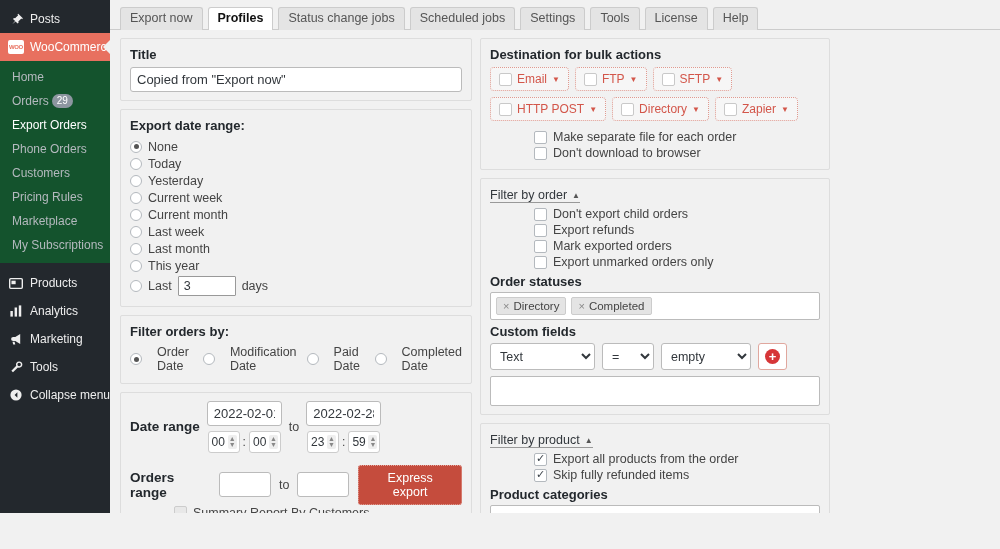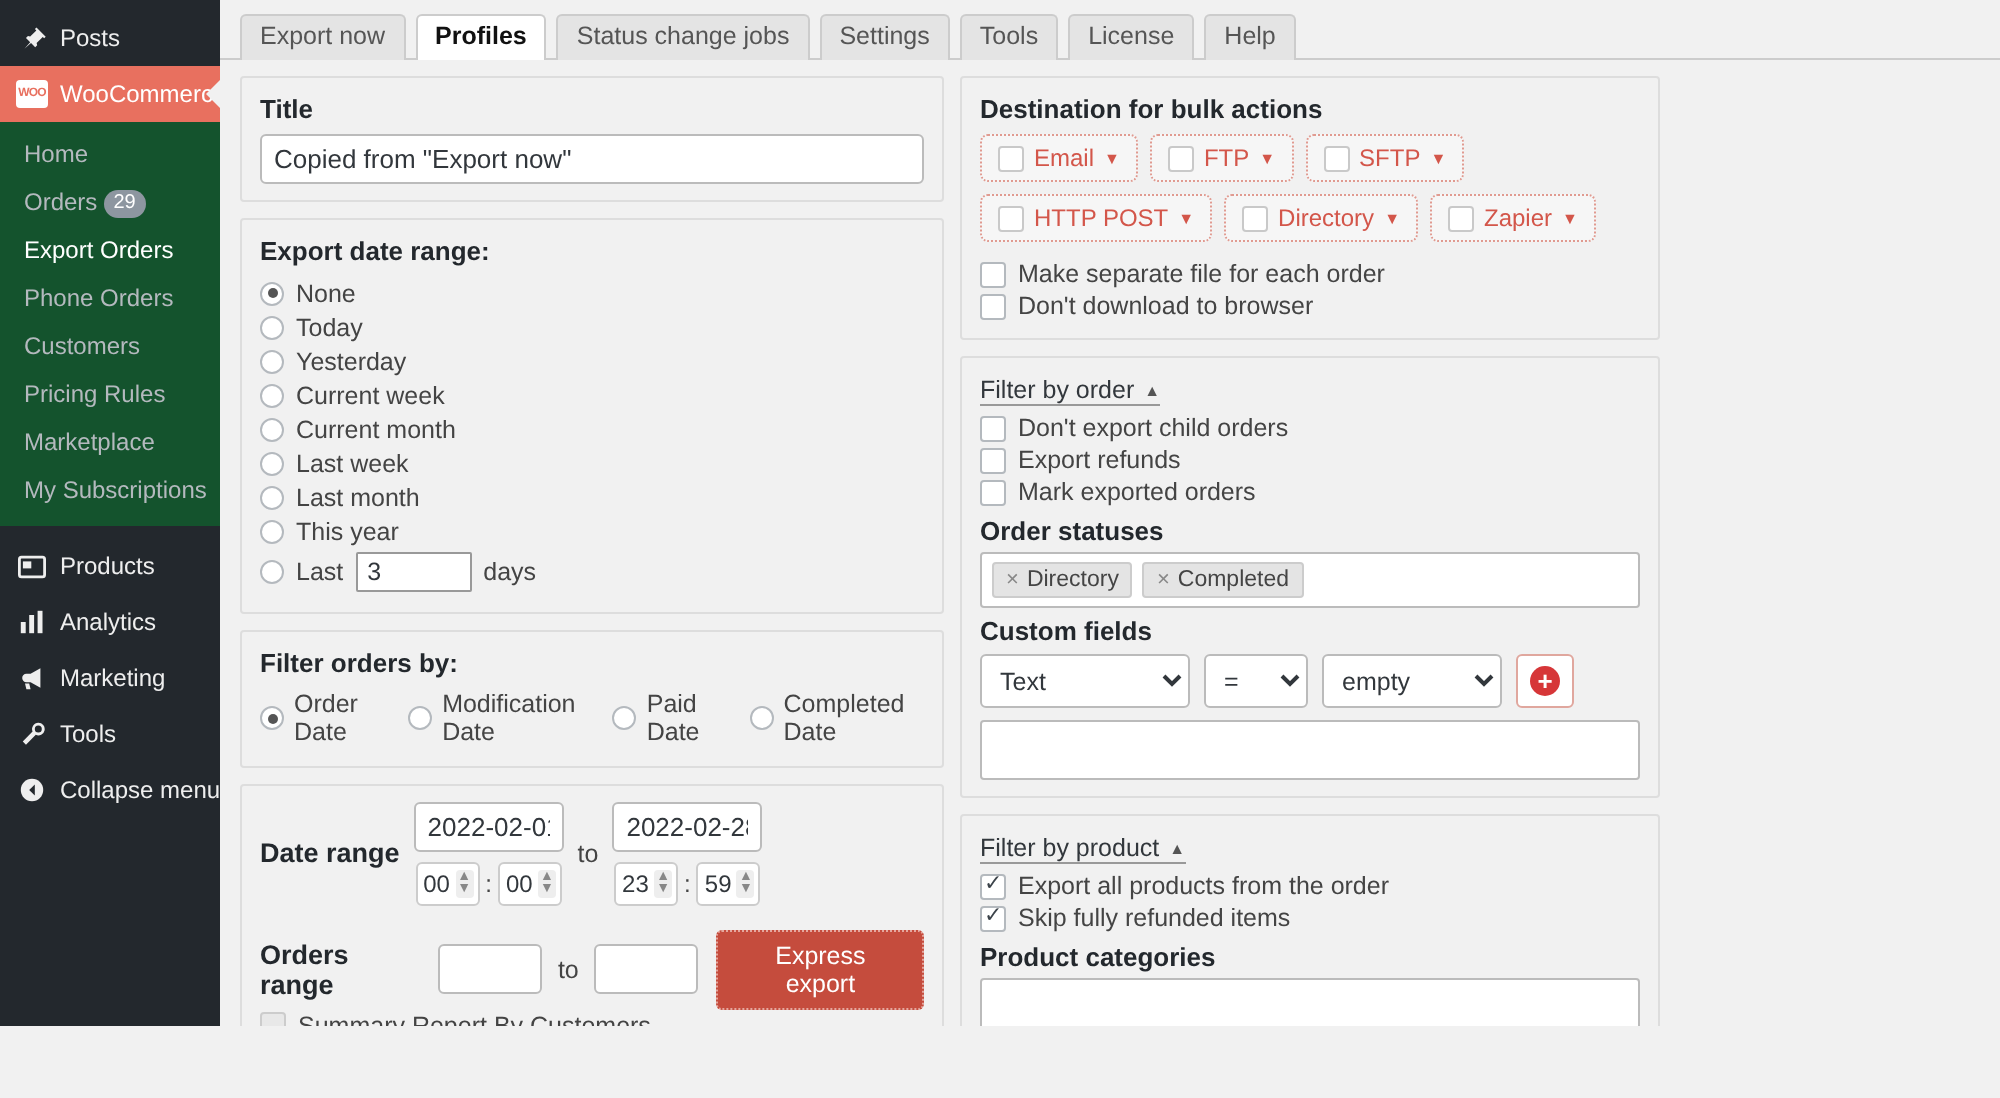--- a/index.html
+++ b/index.html
@@ -104,27 +104,27 @@
   .cbx {
     width:13px; height:13px; border:1px solid #b4b9be; background:#fff;
     border-radius:2px; flex:0 0 13px; display:inline-block;
     position:relative;
   }
   .cbx.on::after {
     content:"✓"; position:absolute; left:1px; top:-3px;
     font-size:11px; color:#3c434a; line-height:15px;
   }
   .cbx.dim { background:#e8e8e8; border-color:#ccc; }
-  .chk-row { display:flex; align-items:center; gap:6px; padding:1px 0; font-size:12.5px; color:#444; }
+  .chk-row { display:flex; align-items:center; gap:6px; padding:1px 0; font-size:12.5px; color:#444;margin-left:44px; }
 
   .lastdays { display:flex; align-items:center; gap:6px; padding-top:2px; }
   .lastdays input { width:58px; padding:2px 5px; font-size:12.5px; border:1px solid #999; border-radius:1px; }
 
   .filterby { display:flex; align-items:center; gap:10px; flex-wrap:nowrap; font-size:12.5px; }
-  .filterby .radio-row { gap:5px; }
+  .filterby .radio-row { gap:15px; }
 
   
   .drow { display:flex; align-items:center; gap:7px; }
   .dlabel { font-weight:bold; font-size:13.5px; color:#23282d; }
   .dgrp { display:flex; flex-direction:column; align-items:center; gap:5px; }
   .dinput { width:75px; text-align:center; font-size:12.5px; padding:3px 4px; border:1px solid #ccc; background:#fff; border-radius:3px; color:#32373c; }
   .tgrp { display:flex; align-items:center; gap:3px; }
   .spin {
     width:32px; height:22px; border:1px solid #ccc; background:#fff;
     border-radius:3px; display:flex; align-items:center;
@@ -277,20 +277,21 @@
       <span>Collapse menu</span>
     </div>
   </div>
 
   <div class="main">
 
     <div class="tabbar">
       <div class="tab">Export now</div>
       <div class="tab active">Profiles</div>
       <div class="tab">Status change jobs</div>
+      <div class="tab">Scheduled jobs</div>
       <div class="tab">Settings</div>
       <div class="tab">Tools</div>
       <div class="tab">License</div>
       <div class="tab">Help</div>
     </div>
 
     <div class="columns">
 
       <div class="col col-left">
 
@@ -470,20 +471,24 @@
             <span>Don't export child orders</span>
           </div>
           <div class="chk-row">
             <span class="cbx"></span>
             <span>Export refunds</span>
           </div>
           <div class="chk-row">
             <span class="cbx"></span>
             <span>Mark exported orders</span>
           </div>
+          <div class="chk-row">
+            <span class="cbx"></span>
+            <span>Export unmarked orders only</span>
+          </div>
 
           <div class="sublabel">Order statuses</div>
           <div class="tagbox">
             <span class="tag">
               <span class="x">×</span>
               <span>Directory</span>
             </span>
             <span class="tag">
               <span class="x">×</span>
               <span>Completed</span>

